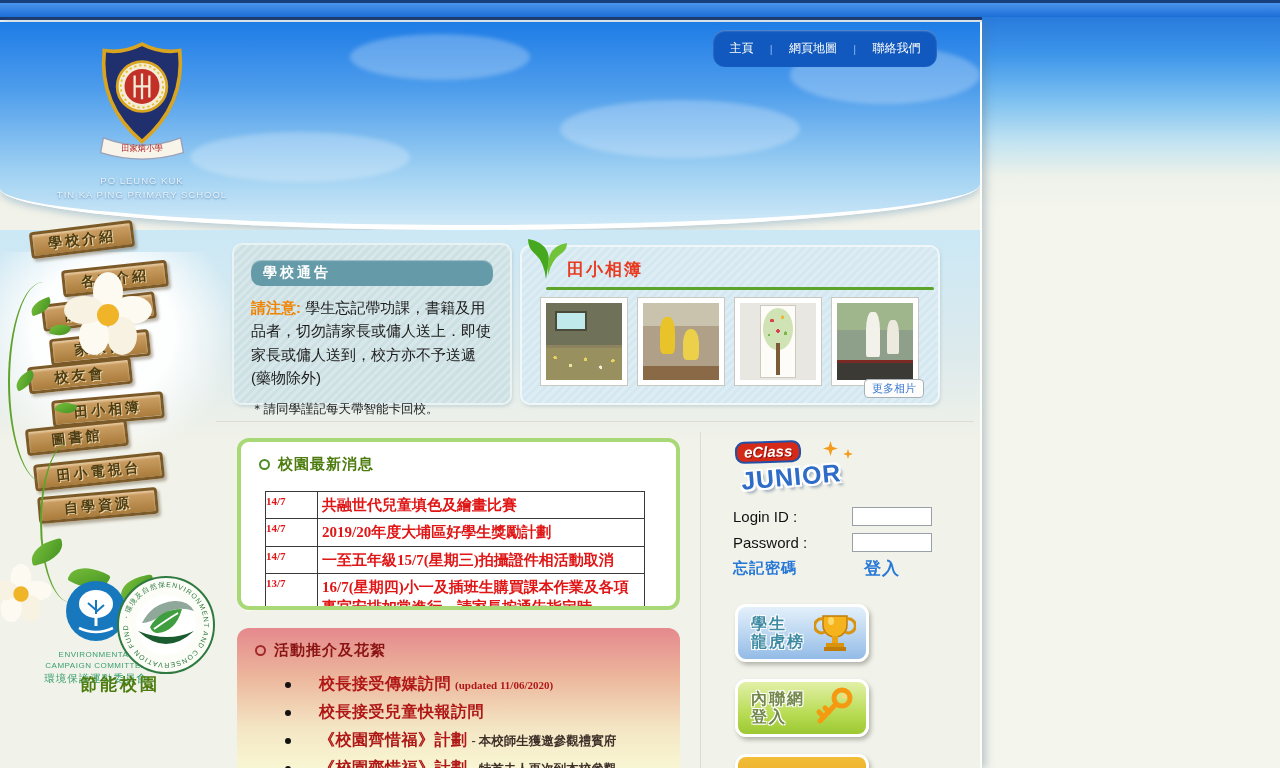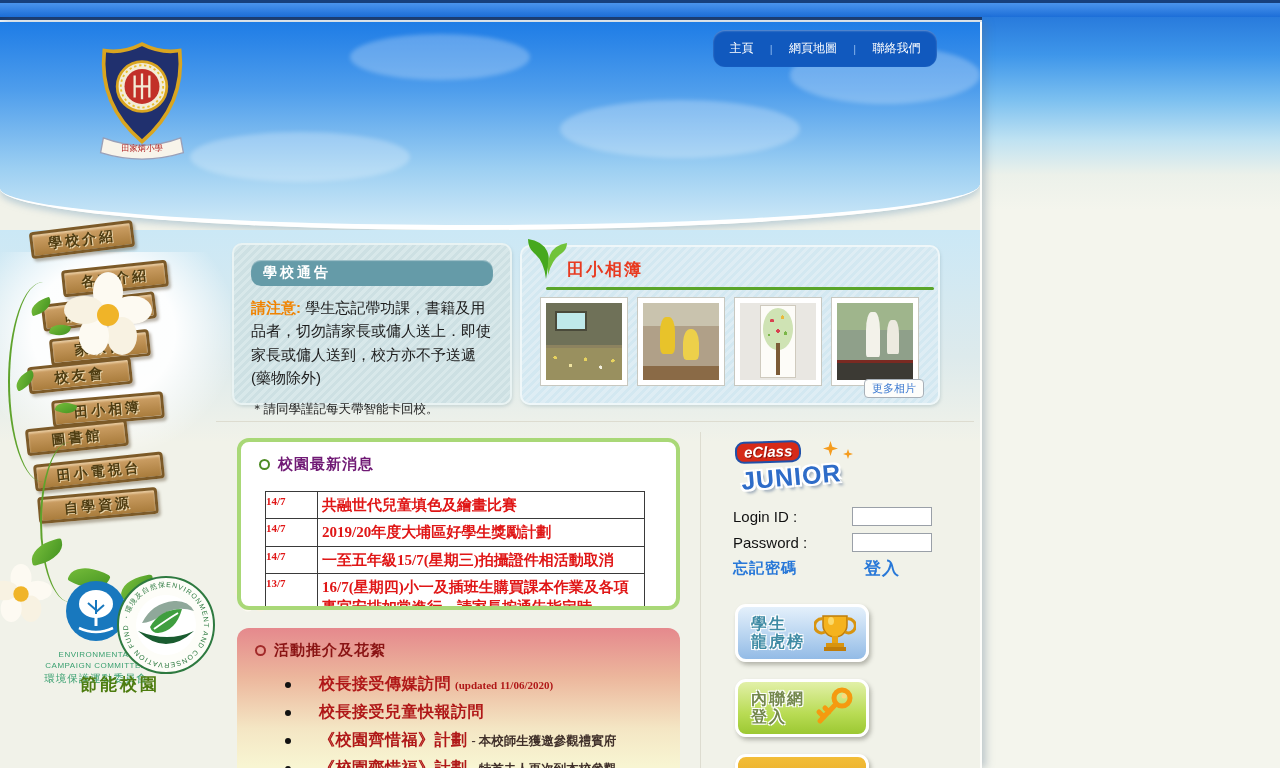--- a/index.html
+++ b/index.html
@@ -75,21 +75,21 @@
 
   
   .h-div { left:216px; top:399px; width:758px; height:1px; background:#dddcd0; }
   .v-div { left:700px; top:410px; width:1px; height:336px; background:#dddcd0; }
 
   
   .news-box { left:237px; top:416px; width:443px; height:172px; background:#fff;
     border:4px solid #a9d877; border-radius:12px; overflow:hidden; }
   .sec-title { display:flex; align-items:center; gap:8px; margin:13px 0 0 18px; font-weight:bold; font-size:15px; letter-spacing:1px; }
   .ring { width:11px; height:11px; border-radius:50%; background:#fff; flex:0 0 auto; }
-  .news-box .sec-title { color:#701a75;text-align:right; }
+  .news-box .sec-title { color:#4d7c0f;text-align:right; }
   .news-box .ring { border:2.5px solid #4e8c24; }
   .news-table { margin:17px 0 0 24px; border-collapse:collapse; table-layout:fixed; width:380px;
     font-family:"Liberation Serif",serif; }
   .news-table td { border:1.5px solid #3a3a3a; color:#e01616; vertical-align:top; }
   .news-table td.d { width:52px; text-align:left; padding:3px 3px 3px 0; font-weight:bold; font-size:11px; }
   .news-table td.t { padding:3px 4px; font-weight:bold; font-size:15px; line-height:1.35; cursor:pointer; }
 
   
   .events-box { left:237px; top:606px; width:443px; height:162px; border-radius:12px 12px 0 0; overflow:hidden;
     background:linear-gradient(180deg,#e5898d 0,#ecb69c 30%,#f4e6c4 62%,#f8f5d2 85%); }
@@ -187,20 +187,24 @@
   <div class="abs logo-wrap">
     <svg width="92" height="126" viewBox="0 0 100 136">
       <path d="M50 4 C64 11 79 13 91 11 C94 40 88 78 50 110 C12 78 6 40 9 11 C21 13 36 11 50 4 Z" fill="#20306e" stroke="#d9a520" stroke-width="4"></path>
       <circle cx="50" cy="50" r="27" fill="#f3ecd6" stroke="#d9a520" stroke-width="3"></circle>
       <circle cx="50" cy="50" r="19" fill="#c23028"></circle>
       <path d="M42 38 v24 M50 36 v28 M58 38 v24 M42 50 h16" stroke="#f3ecd6" stroke-width="2.5" fill="none"></path>
       <circle cx="50" cy="50" r="23" fill="none" stroke="#e8c030" stroke-width="2" stroke-dasharray="2.5 3"></circle>
       <path d="M8 106 Q50 122 92 106 L95 122 Q50 136 5 122 Z" fill="#f8f4ea" stroke="#9aa0b8" stroke-width="1.5"></path>
       <text x="50" y="120" text-anchor="middle" font-size="9" fill="#b02020">田家炳小學</text>
     </svg>
+    <div class="logo-name">
+      <div>PO LEUNG KUK</div>
+      <div>TIN KA PING PRIMARY SCHOOL</div>
+    </div>
   </div>
 
   <div class="abs plank" style="left:30px;top:204px;width:104px;transform:rotate(-7deg);">學校介紹</div>
   <div class="abs plank" style="left:62px;top:243px;width:106px;transform:rotate(-6deg);">各科介紹</div>
   <div class="abs plank" style="left:42px;top:276px;width:114px;transform:rotate(-7deg);">課外活動</div>
   <div class="abs plank" style="left:50px;top:312px;width:100px;transform:rotate(-6deg);">家教會</div>
   <div class="abs plank" style="left:28px;top:340px;width:104px;transform:rotate(-6deg);">校友會</div>
   <div class="abs plank" style="left:52px;top:374px;width:112px;transform:rotate(-5deg);">田小相簿</div>
   <div class="abs plank" style="left:26px;top:402px;width:102px;transform:rotate(-6deg);">圖書館</div>
   <div class="abs plank" style="left:34px;top:436px;width:130px;transform:rotate(-6deg);">田小電視台</div>

